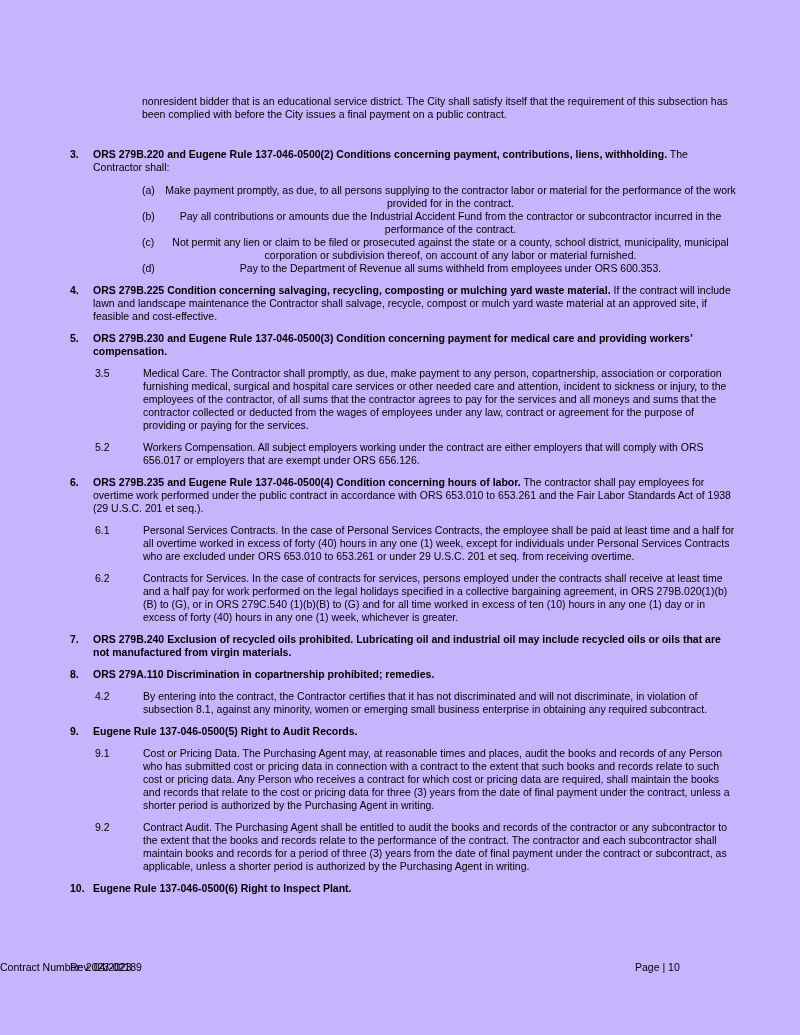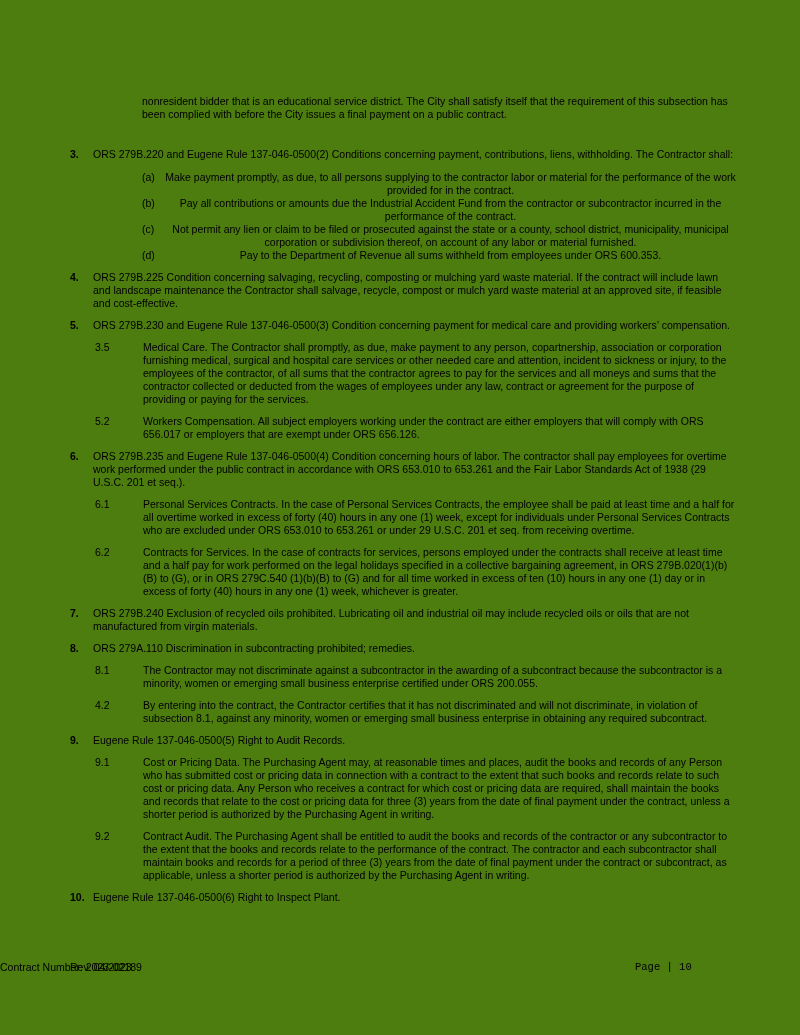--- a/index.html
+++ b/index.html
@@ -1,21 +1,21 @@
 <!DOCTYPE html>
 <html><head>
 <meta charset="utf-8">
 <style>
   * { box-sizing: border-box; }
   html, body { margin: 0; padding: 0; background: #ffffff; }
   .page {
     position: relative;
     width: 800px;
     height: 1035px;
-    background: #4d7c0f;
+    background: #c4b5fd;
     font-family: "Liberation Sans", sans-serif;
     font-size: 10.5px;
     line-height: 13px;
     color: #000000;
     overflow: hidden;
   }
   .content {
     position: absolute;
     top: 95px;
     left: 70px;
@@ -28,38 +28,38 @@
   }
   .sec { margin-top: 9px; }
   .sec.first { margin-top: 27px; }
   .sec-head { display: flex; }
   .num {
     width: 23px;
     flex: none;
     font-weight: bold;
   }
   .head-text { flex: 1; }
-  .head-text b { font-weight: normal; }
+  .head-text b { font-weight: bold; }
   .letters { margin: 10px 0 0 72px; }
   .letter { display: flex; }
   .lmark { width: 22px; flex: none; }
   .ltext { flex: 1; text-align: center; }
   .sub { display: flex; margin: 9px 0 0 25px; }
   .subnum { width: 48px; flex: none; }
   .subtext { flex: 1; }
   .footer {
     position: absolute;
     top: 961px;
     left: 0;
     width: 700px;
     height: 13px;
   }
   .f-left  { position: absolute; left: 70px; }
   .f-center{ position: absolute; left: 0; width: 800px; text-align: left; }
-  .f-right { position: absolute; left: 635px; font-family: Liberation Mono, monospace; }
+  .f-right { position: absolute; left: 635px; }
 </style>
 </head>
 <body>
 
 <div class="page">
   <div class="content">
 
     <p class="intro">nonresident bidder that is an educational service district. The City shall satisfy itself that the requirement of this subsection has been complied with before the City issues a final payment on a public contract.</p>
 
     <div class="sec first">
@@ -127,25 +127,21 @@
     <div class="sec">
       <div class="sec-head">
         <span class="num">7.</span>
         <p class="head-text"><b>ORS 279B.240 Exclusion of recycled oils prohibited.  Lubricating oil and industrial oil may include recycled oils or oils that are not manufactured from virgin materials.</b></p>
       </div>
     </div>
 
     <div class="sec">
       <div class="sec-head">
         <span class="num">8.</span>
-        <p class="head-text"><b>ORS 279A.110 Discrimination in subcontracting prohibited; remedies.</b></p>
-      </div>
-      <div class="sub">
-        <span class="subnum">8.1</span>
-        <p class="subtext">The Contractor may not discriminate against a subcontractor in the awarding of a subcontract because the subcontractor is a minority, women or emerging small business enterprise certified under ORS 200.055.</p>
+        <p class="head-text"><b>ORS 279A.110 Discrimination in copartnership prohibited; remedies.</b></p>
       </div>
       <div class="sub">
         <span class="subnum">4.2</span>
         <p class="subtext">By entering into the contract, the Contractor certifies that it has not discriminated and will not discriminate, in violation of subsection 8.1, against any minority, women or emerging small business enterprise in obtaining any required subcontract.</p>
       </div>
     </div>
 
     <div class="sec">
       <div class="sec-head">
         <span class="num">9.</span>

